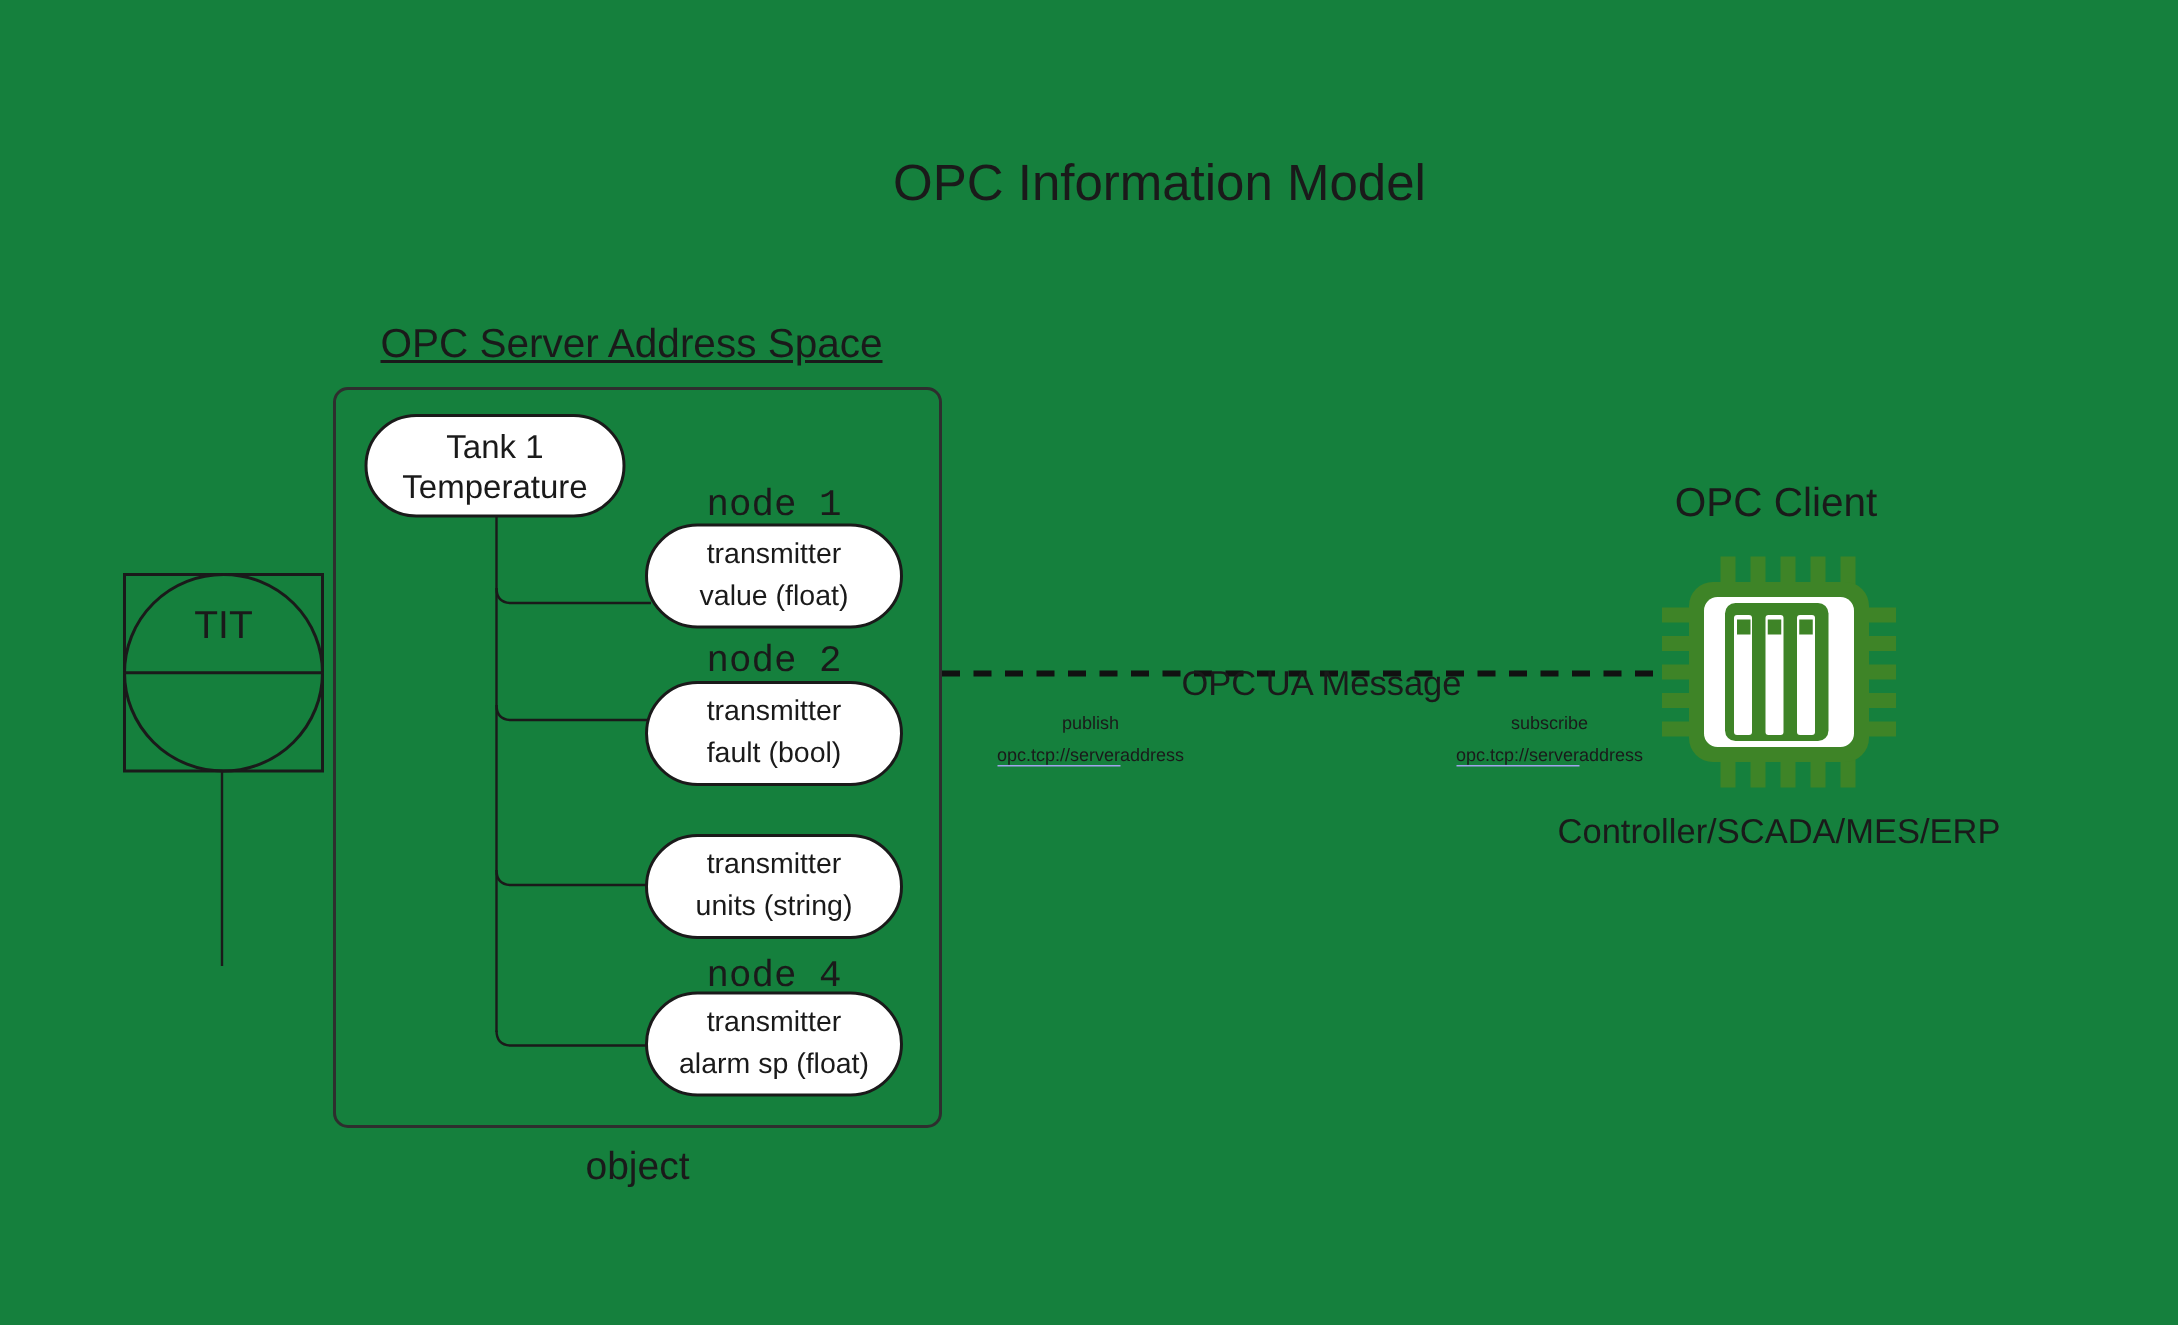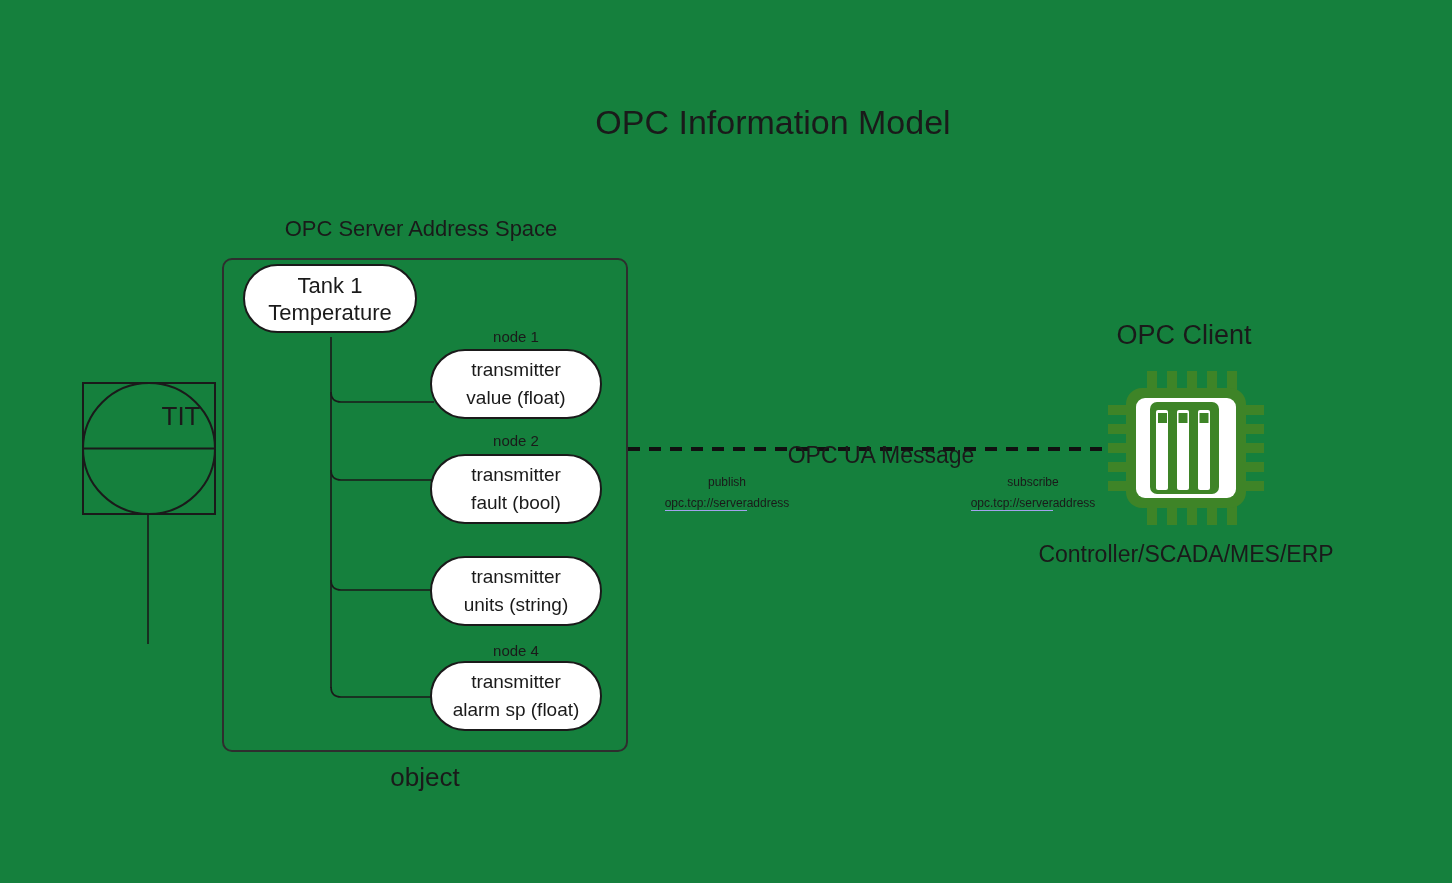--- a/index.html
+++ b/index.html
@@ -3,30 +3,30 @@
 <meta charset="utf-8">
 <style>
   html,body{margin:0;padding:0;background:#ffffff;}
   .canvas{
     position:relative;width:1452px;height:883px;background:#15803d;
     font-family:"Liberation Sans","DejaVu Sans",sans-serif;color:#1a1a1a;overflow:hidden;
   }
   .abs{position:absolute;}
   .ctr{text-align:center;}
   .title{font-size:34px;line-height:38px;}
-  .srv-heading{font-size:22px;line-height:30px;}
+  .srv-heading{font-size:27px;line-height:30px;text-decoration:underline;}
   .srv-box{border:2px solid #2e2e2e;border-radius:10px;background:transparent;}
   .pill{
     border:2px solid #1a1a1a;border-radius:36px;background:#ffffff;
     display:flex;flex-direction:column;align-items:center;justify-content:center;
   }
   .pill .l{display:block;}
   .tank{font-size:22px;line-height:27px;}
   .nodepill{font-size:19px;line-height:28px;}
-  .nodelabel{font-size:15px;line-height:21px;}
+  .nodelabel{font-size:25px;line-height:21px;font-family:Liberation Mono, monospace;}
   .objlabel{font-size:26px;line-height:28px;}
   .titlabel{font-size:26px;line-height:28px;}
   .msglabel{font-size:23px;line-height:25px;margin-top:43px;}
   .pubsub{font-size:12px;line-height:21px;}
   .url-link{border-bottom:1.6px solid #a3a3ee;}
   .clientlabel{font-size:27px;line-height:30px;}
   .caption{font-size:23px;line-height:28px;}
   svg{display:block;}
   .chip{z-index:2;}
   .under-chip{z-index:1;}
@@ -46,27 +46,27 @@
     <path d="M331 687 Q331 697 341 697 L434 697" stroke="#1a1a1a" stroke-width="1.6" fill="none"></path>
     <line x1="628" y1="449" x2="1108" y2="449" stroke="#111111" stroke-width="4" stroke-dasharray="12 9"></line>
   </svg>
 
   <svg class="abs" style="left:80px;top:380px;" width="140" height="270" viewBox="0 0 140 270">
     <rect x="3" y="3" width="132" height="131" fill="none" stroke="#1a1a1a" stroke-width="2"></rect>
     <ellipse cx="69" cy="68.5" rx="66" ry="65.5" fill="none" stroke="#1a1a1a" stroke-width="2"></ellipse>
     <line x1="3" y1="68.5" x2="135" y2="68.5" stroke="#1a1a1a" stroke-width="2"></line>
     <line x1="68" y1="134" x2="68" y2="264" stroke="#1a1a1a" stroke-width="1.6"></line>
   </svg>
-  <div class="abs ctr titlabel" style="left:83px;top:402px;width:132px;padding-left:32px;">TIT</div>
+  <div class="abs ctr titlabel" style="left:83px;top:402px;width:132px;">TIT</div>
 
   <div class="abs ctr srv-heading" style="left:218px;top:214px;width:406px;">OPC Server Address Space</div>
 
   <div class="abs srv-box" style="left:222px;top:258px;width:402px;height:490px;"></div>
 
-  <div class="abs pill tank" style="left:243px;top:264px;width:170px;height:65px;text-align:center;">
+  <div class="abs pill tank" style="left:243px;top:276px;width:170px;height:65px;text-align:center;">
     <span class="l">Tank 1</span>
     <span class="l">Temperature</span>
   </div>
 
   <div class="abs ctr nodelabel" style="left:430px;top:326px;width:172px;">node 1</div>
   <div class="abs pill nodepill" style="left:430px;top:349px;width:168px;height:66px;">
     <span class="l">transmitter</span>
     <span class="l">value (float)</span>
   </div>
 

